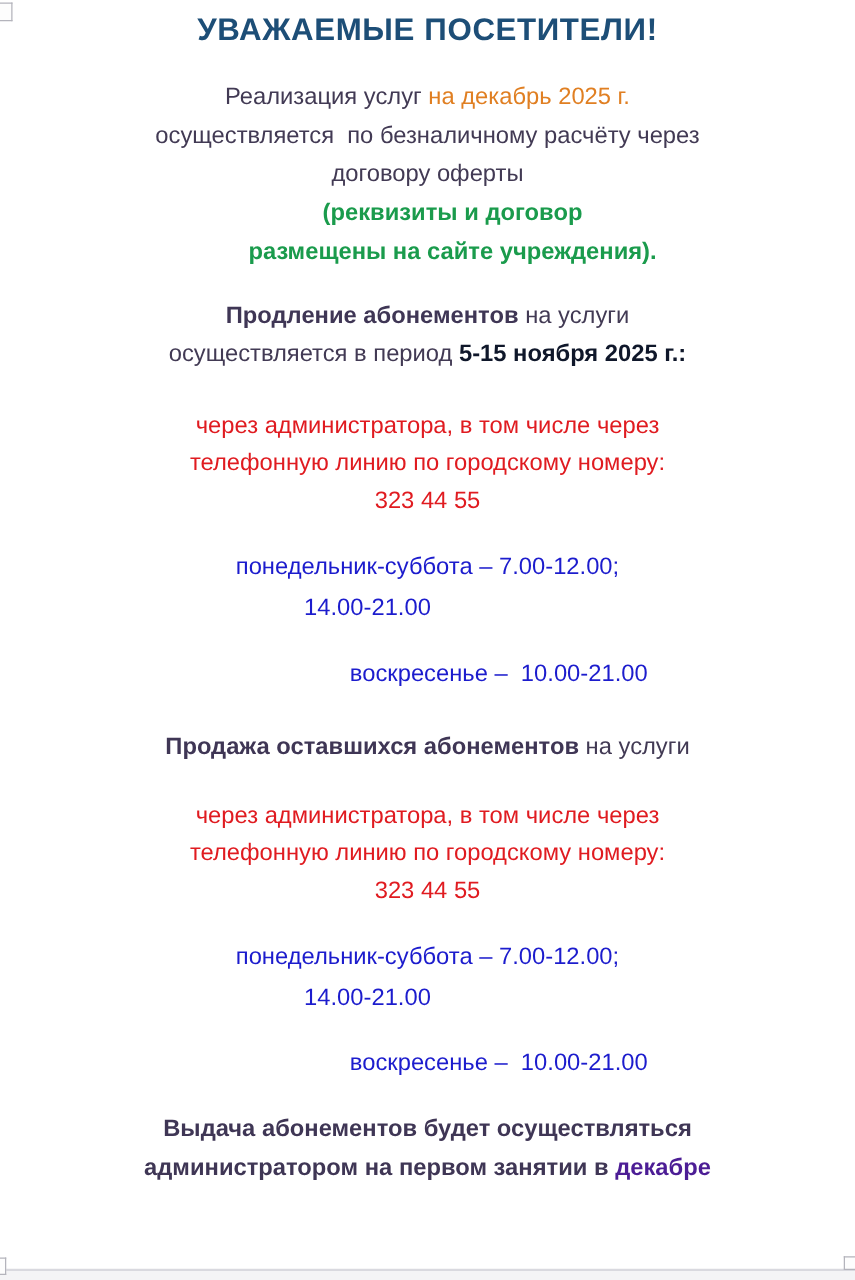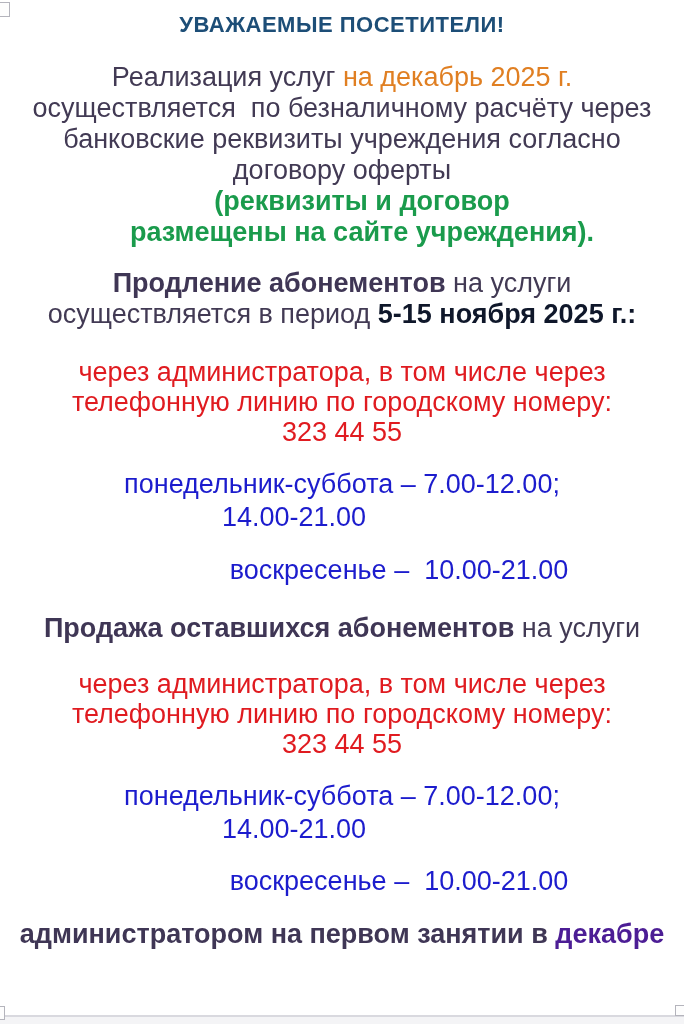--- a/index.html
+++ b/index.html
@@ -3,24 +3,24 @@
 <meta charset="utf-8">
 <style>
   * { margin: 0; padding: 0; box-sizing: border-box; }
   html, body { background: #ffffff; }
   body {
     width: 684px; height: 1024px;
     position: relative; overflow: hidden;
     font-family: "Liberation Sans", "DejaVu Sans", sans-serif;
     color: #423a54;
   }
-  .line { text-align: center; white-space: pre-wrap; font-size: 27px; line-height: 31px; }
+  .line { text-align: center; white-space: pre-wrap; font-size: 19px; line-height: 31px; }
   .title {
     padding-top: 8px;
-    font-size: 22px; line-height: 33px; font-weight: 700;
+    font-size: 25px; line-height: 33px; font-weight: 700;
     text-align: center; color: #1d4e77; letter-spacing: 0.5px;
   }
   .intro { margin-top: 21px; }
   .purple  { color: #423a54; }
   .orange  { color: #e07f22; }
   .green-note { color: #1a9b4c; font-weight: 700; padding-left: 40px; }
   .section { margin-top: 20px; }
   .section.second { margin-top: 27px; }
   .heading-bold { font-weight: 700; color: #3f3655; }
   .date-bold { font-weight: 700; color: #0f172a; }
@@ -51,21 +51,20 @@
 </head>
 <body>
 
 <div class="handle handle-tl"></div>
 
 <h1 class="title">УВАЖАЕМЫЕ ПОСЕТИТЕЛИ!</h1>
 
 <div class="intro">
   <div class="line"><span class="purple">Реализация услуг </span><span class="orange">на декабрь 2025 г.</span></div>
   <div class="line purple">осуществляется  по безналичному расчёту через</div>
-  <div class="line purple">банковские реквизиты учреждения согласно</div>
   <div class="line purple">договору оферты</div>
   <div class="line green-note">(реквизиты и договор</div>
   <div class="line green-note">размещены на сайте учреждения).</div>
 </div>
 
 <div class="section">
   <div class="line"><span class="heading-bold">Продление абонементов</span><span class="purple"> на услуги</span></div>
   <div class="line"><span class="purple">осуществляется в период </span><span class="date-bold">5-15 ноября 2025 г.:</span></div>
 </div>
 
@@ -97,19 +96,20 @@
 <div class="blue-block">
   <div class="line">понедельник-суббота – 7.00-12.00;</div>
   <div class="line blue-line2">14.00-21.00</div>
 </div>
 
 <div class="sunday second">
   <div class="line">воскресенье –  10.00-21.00</div>
 </div>
 
 <div class="footer">
+  <div class="line">Выдача абонементов будет осуществляться</div>
   <div class="line"><span>администратором на первом занятии в </span><span class="bright-green">декабре</span></div>
 </div>
 
 <div class="bottom-divider"></div>
 <div class="below-divider"></div>
 <div class="handle handle-bl"></div>
 <div class="handle handle-br"></div>
 
 </body></html>

